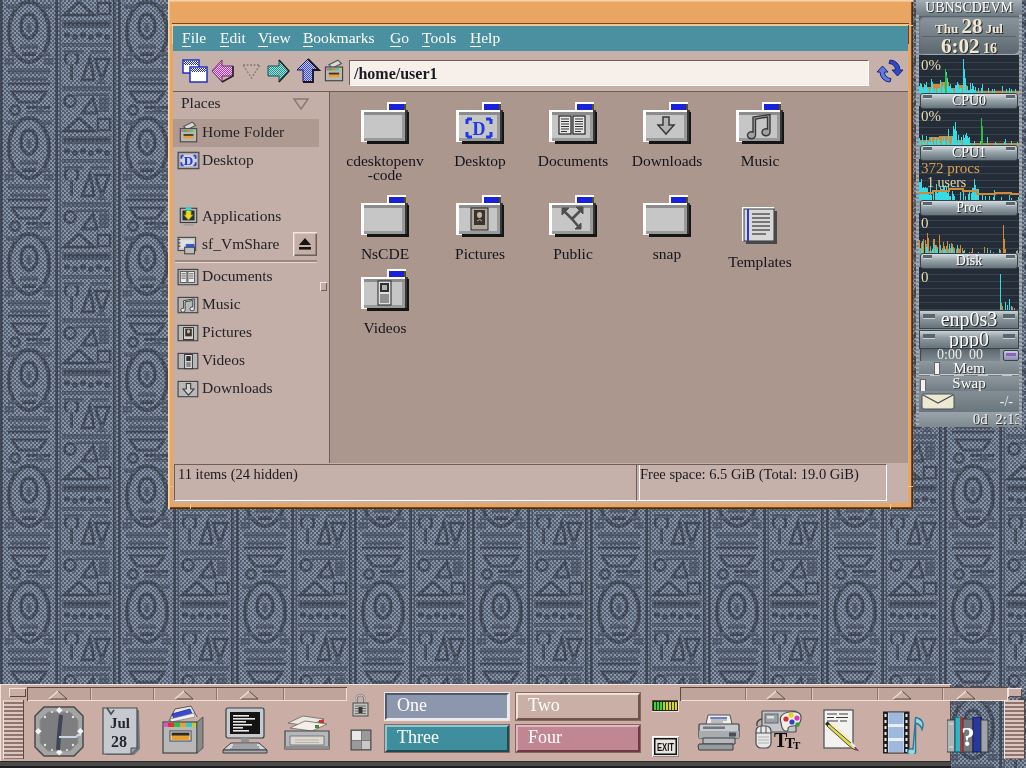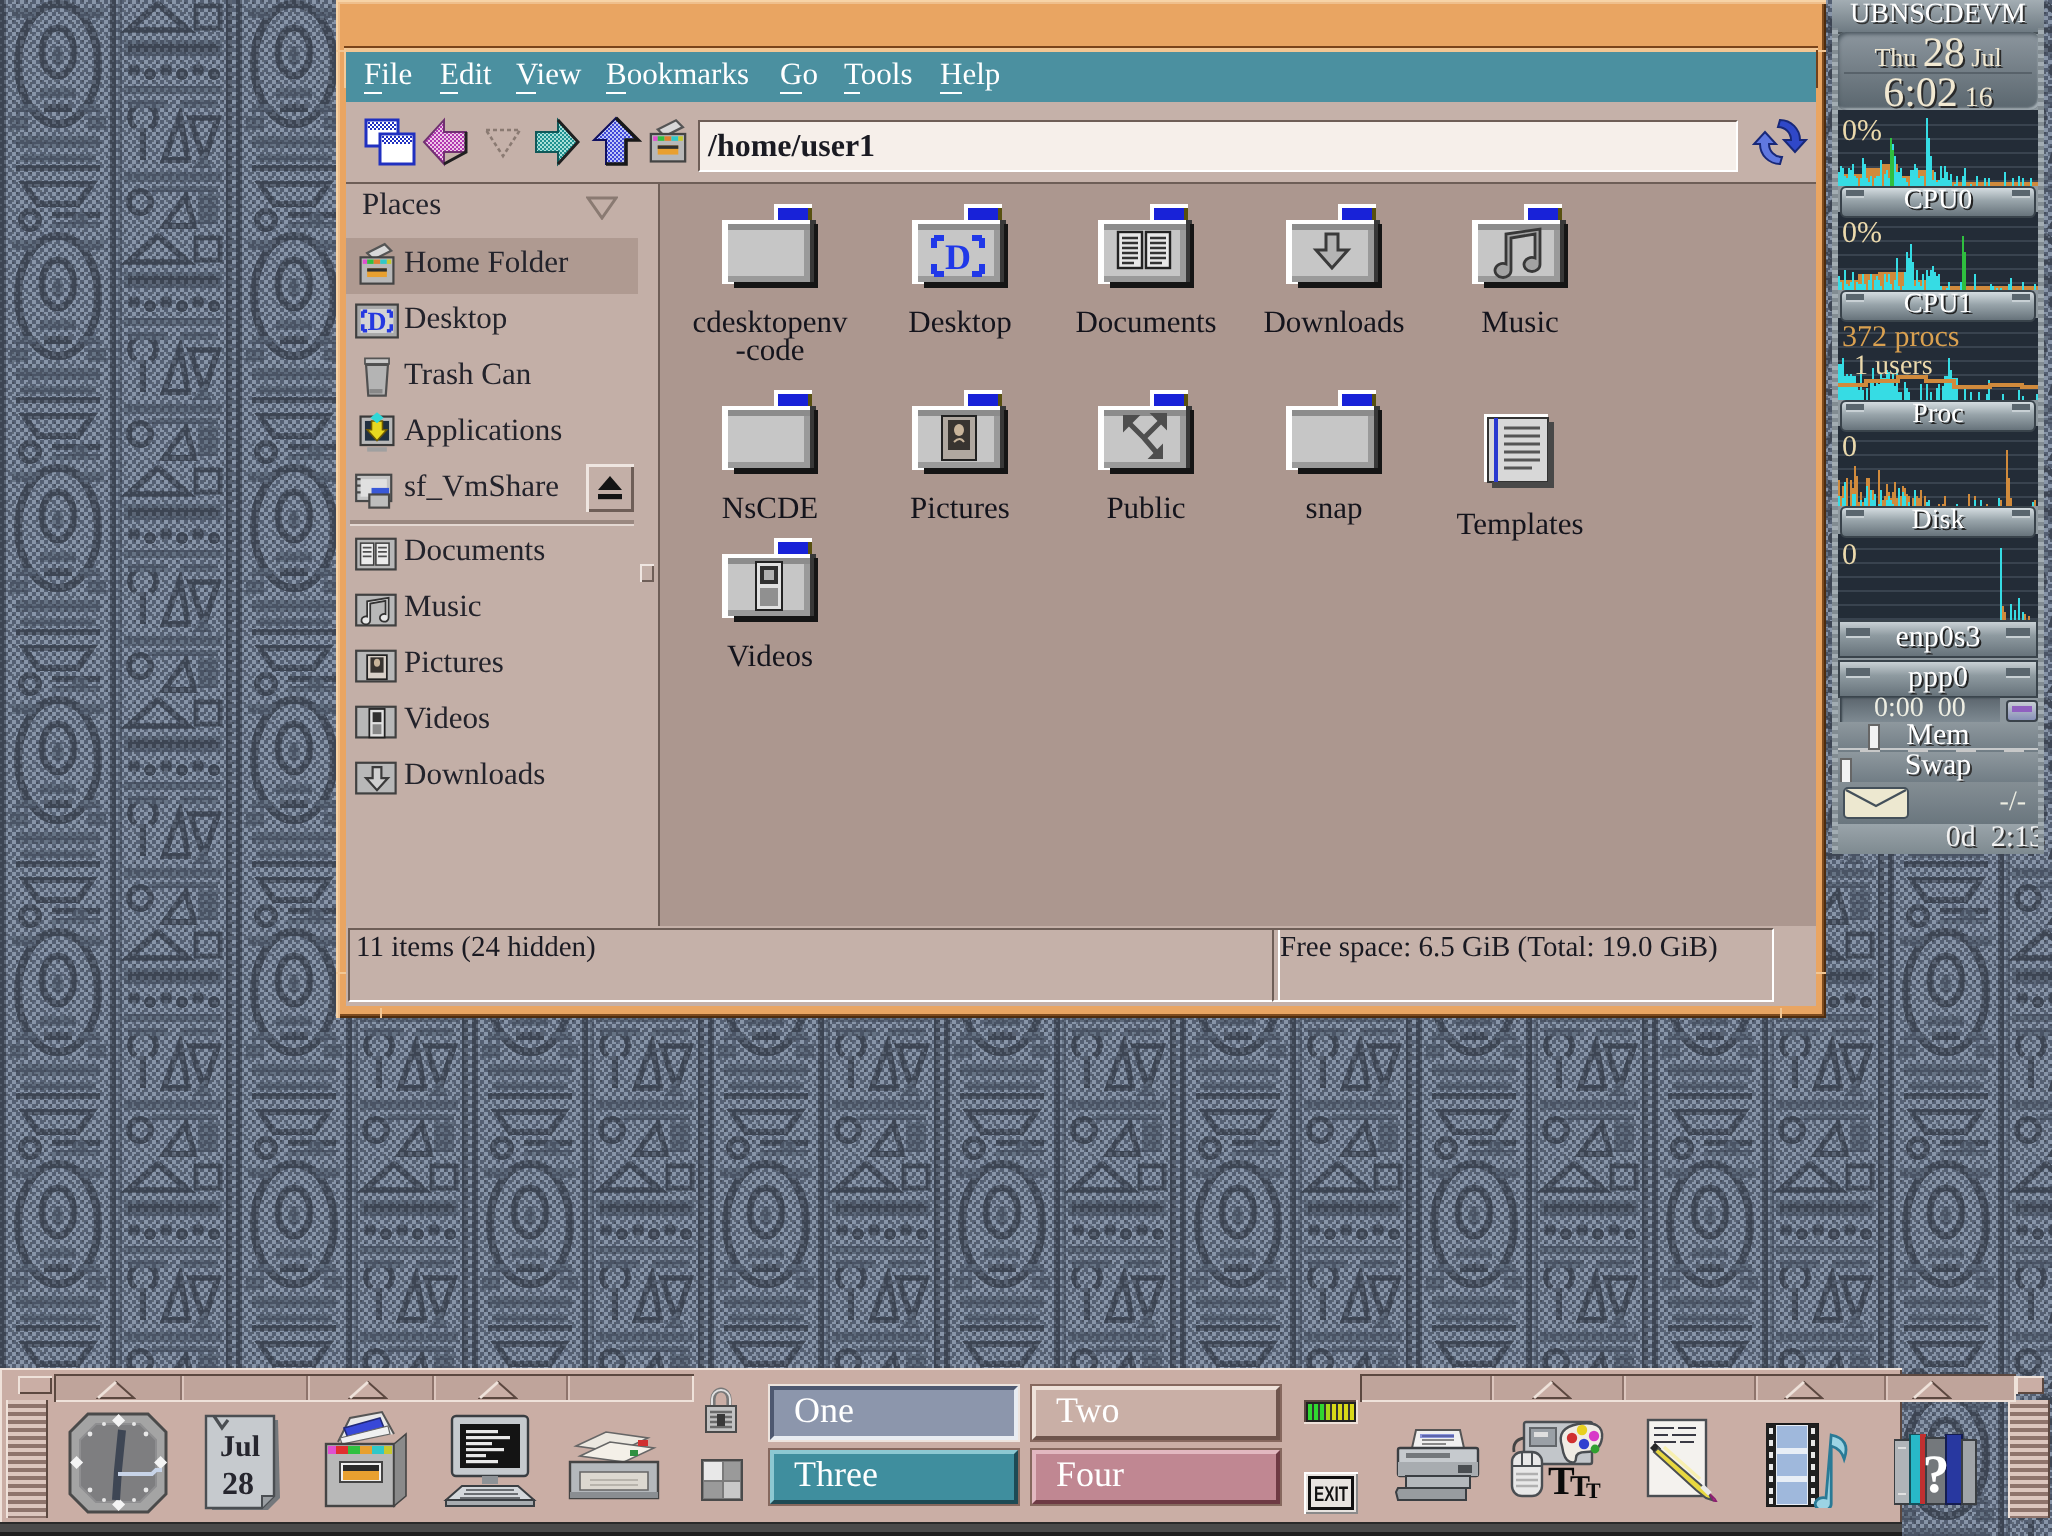--- a/index.html
+++ b/index.html
@@ -34,21 +34,21 @@
 .scell{position:absolute;top:1px;bottom:2px;border:1px solid;border-color:#6E5E57 #fff #fff #6E5E57;line-height:18px;padding:0 3px;}
 
 #gk{position:absolute;left:916px;top:0;width:106px;height:427px;background:#8E989E;
  box-shadow:inset 1px 1px 0 #C6CED2, inset -1px -1px 0 #3A444A;}
 .gklabel{position:relative;margin:0 4px;height:14px;background:linear-gradient(#D4DCE0,#98A4AA 45%,#67737B);
  border-radius:3px;border:1px solid #39434B;color:#fff;text-align:center;font-size:14px;line-height:13px;
  text-shadow:1px 1px 0 #222;}
 .gklabel:before{content:"";position:absolute;left:2px;top:1px;width:9px;height:3px;background:#5A666E;box-shadow:0 1px 0 #C8D0D4;}
 .gklabel:after{content:"";position:absolute;right:2px;top:1px;width:9px;height:3px;background:#5A666E;box-shadow:0 1px 0 #C8D0D4;}
 .gkbar{position:absolute;left:3px;width:100px;height:19px;background:linear-gradient(#C9D1D5,#8E9AA0 40%,#67737B);border:1px solid #39434B;box-sizing:border-box;
- color:#fff;text-align:center;font-size:15px;line-height:17px;text-shadow:1px 1px 0 #222;}
+ color:#fff;text-align:center;font-size:20px;line-height:17px;text-shadow:1px 1px 0 #222;}
 .gkbar:before{content:"";position:absolute;left:3px;top:3px;width:12px;height:4px;background:#5A666E;box-shadow:0 1px 0 #C8D0D4;}
 .gkbar:after{content:"";position:absolute;right:3px;top:3px;width:12px;height:4px;background:#5A666E;box-shadow:0 1px 0 #C8D0D4;}
 .rail{position:absolute;top:14px;bottom:2px;width:3px;background:repeating-linear-gradient(0deg,#A2ACB2 0 2px,#828C92 2px 4px);}
 
 #panel{position:absolute;left:0;top:684px;width:951px;height:84px;background:#CAAEA5;
  box-shadow:inset 0 1px 0 #EFE2DA, inset 1px 0 0 #EFE2DA, inset -1px 0 0 #5C4840;}
 #panel .pbot{position:absolute;left:0;right:0;bottom:0;height:6px;background:#4A4A4A;border-top:1px solid #2A2A2A;box-shadow:inset 0 -2px 0 #1E1E1E;}
 .handle{position:absolute;top:16px;bottom:9px;width:21px;background:repeating-linear-gradient(#DCC6BE 0 2px,#8E746C 2px 4px);box-shadow:inset 1px 0 0 #EFE2DA,inset -1px 0 0 #5C4840;}
 .wsbtn{position:absolute;width:120px;height:23px;color:#fff;font-size:18px;}
 .wsbtn span{position:absolute;left:10px;top:0px;}
@@ -426,21 +426,21 @@
   <rect x="16" y="2" width="10" height="33" fill="#74787C" stroke="#3A3E42" stroke-width="1"></rect>
   <rect x="26" y="0" width="8" height="35" fill="#2838A0" stroke="#141C50" stroke-width="1"></rect>
   <rect x="34" y="3" width="7" height="32" fill="#A0A4A8" stroke="#3A3E42" stroke-width="1"></rect>
   <text x="21" y="29" text-anchor="middle" font-family="Liberation Serif" font-size="27" font-weight="bold" fill="#FFFFFF">?</text>
  </svg>
  <div class="pbot"></div>
 </div>
 
 <div id="gk">
 <div style="position:absolute;left:0;top:0;width:106px;height:16px;background:linear-gradient(#A3ADB3,#6E7A82);border-bottom:1px solid #4A545A;text-align:center;font-size:14px;color:#fff;text-shadow:1px 1px 0 #333;line-height:16px;">UBNSCDEVM</div>
-<div style="position:absolute;left:2px;top:16px;width:102px;height:39px;background:linear-gradient(#8C969E,#5A666E);border-radius:5px;box-shadow:inset 1px 1px 2px #46525A, inset -1px -1px 1px #A8B2B8;">
+<div style="position:absolute;left:2px;top:16px;width:102px;height:39px;background:linear-gradient(#8C969E,#5A666E);border-radius:5px;box-shadow:inset 1px 1px 2px #46525A, inset -1px -1px 1px #A8B2B8;font-weight:bold;">
  <div style="position:absolute;left:0;width:102px;top:0;text-align:center;color:#F2E9D2;text-shadow:1px 1px 0 #2A2A2A;font-size:13px;line-height:20px;">Thu <span style="font-size:21px;">28</span> Jul</div>
  <div style="position:absolute;left:0;width:102px;top:18px;text-align:center;color:#F2E9D2;text-shadow:1px 1px 0 #2A2A2A;font-size:14px;"><span style="font-size:21px;">6:02</span> 16</div>
  <div style="position:absolute;left:4px;right:4px;top:19.5px;height:1px;background:#58626A;"></div>
 </div>
 <svg style="position:absolute;left:3px;top:55px" width="100" height="38" shape-rendering="crispEdges">
       <rect width="100" height="38" fill="#232C37"></rect>
       <path d="M0 7.5H100M0 14.5H100M0 21.5H100M0 28.5H100M0 35.5H100" stroke="#39434F" stroke-width="1"></path>
       <path d="M0 38L0 32L12 32L12 29L22 29L22 27L30 27L30 33L38 33L38 30L48 30L48 35L56 35L56 36L70 36L70 36L100 36L100 38Z" fill="#D08A3C"></path>
       <path d="M0.5 38V31M1.5 38V28M2.5 38V29M3.5 38V33M4.5 38V34M5.5 38V29M6.5 38V30M7.5 38V27M8.5 38V33M9.5 38V34M11.5 38V34M12.5 38V35M13.5 38V27M14.5 38V34M15.5 38V36M16.5 38V33M18.5 38V34M19.5 38V33M20.5 38V33M21.5 38V33M23.5 38V32M24.5 38V30M25.5 38V34M26.5 38V31M27.5 38V27M28.5 38V27M29.5 38V31M30.5 38V31M31.5 38V29M32.5 38V34M33.5 38V34M34.5 38V36M36.5 38V30M37.5 38V30M38.5 38V27M39.5 38V29M40.5 38V34M41.5 38V33M42.5 38V33M45.5 38V31M46.5 38V32M47.5 38V35M48.5 38V31M49.5 38V36M50.5 38V35M51.5 38V28M52.5 38V34M53.5 38V28M54.5 38V31M55.5 38V35M56.5 38V32M58.5 38V37M59.5 38V33M62.5 38V33M66.5 38V37M69.5 38V33M73.5 38V34M75.5 38V34M87.5 38V34M90.5 38V34M92.5 38V34M27.5 38V17M28.5 38V23M44.5 38V4M45.5 38V14M46.5 38V23M12.5 38V24M21.5 38V25M63.5 38V29M83.5 38V31M90.5 38V33M96.5 38V34" stroke="#36DCE4" stroke-width="1"></path>
       <path d="M26.5 38V14M27.5 38V20" stroke="#2FBF3F" stroke-width="1"></path>
@@ -604,28 +604,20 @@
           </div>
     <div class="srow" style="top:55px">
             <svg class="sico" viewBox="0 0 21 21">
       <rect x="1" y="3" width="19" height="15" fill="#A8A8A8" stroke="#404040" stroke-width="1"></rect>
       <rect x="3" y="5" width="15" height="11" fill="#D4D4D4"></rect>
       <path d="M4 6h2M4 6v3M4 12v3M4 15h2M15 6h2M17 6v3M17 12v3M15 15h2" stroke="#2438E0" stroke-width="1.6" fill="none"></path>
       <text x="10.5" y="14.5" text-anchor="middle" font-family="Liberation Serif" font-size="12" font-weight="bold" fill="#2438E0">D</text>
             </svg>
       <span class="lab">Desktop</span>
           </div>
-    <div class="srow" style="top:83px">
-            <svg class="sico" viewBox="0 0 21 21">
-      <rect x="5" y="2" width="11" height="2.5" fill="#C8C8C8" stroke="#555" stroke-width=".8"></rect>
-      <path d="M5.5 5 h10 l-1 14 h-8 z" fill="#B4B4B4" stroke="#505050" stroke-width="1"></path>
-      <rect x="7" y="16" width="6" height="2" fill="#888"></rect>
-            </svg>
-      <span class="lab">Trash Can</span>
-          </div>
     <div class="srow" style="top:111px">
             <svg class="sico" viewBox="0 0 21 21">
       <rect x="3" y="3" width="15" height="13" fill="#B8B8B8" stroke="#3A3A3A" stroke-width="1"></rect>
       <rect x="5" y="5" width="11" height="9" fill="#203040"></rect>
       <path d="M8 5 l5 0 0 4 2 0 -4.5 5 -4.5 -5 2 0 z" fill="#E8D820" stroke="#705A00" stroke-width=".7"></path>
       <path d="M10.5 1 l3 2.5 -3 2.5 -3 -2.5z" fill="#30D8D8"></path>
       <rect x="6" y="17" width="9" height="2" fill="#A0A0A0"></rect>
             </svg>
       <span class="lab">Applications</span>
           </div>

